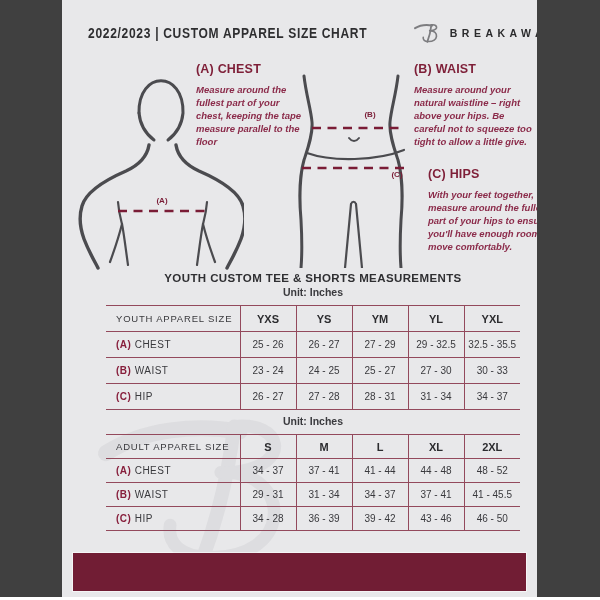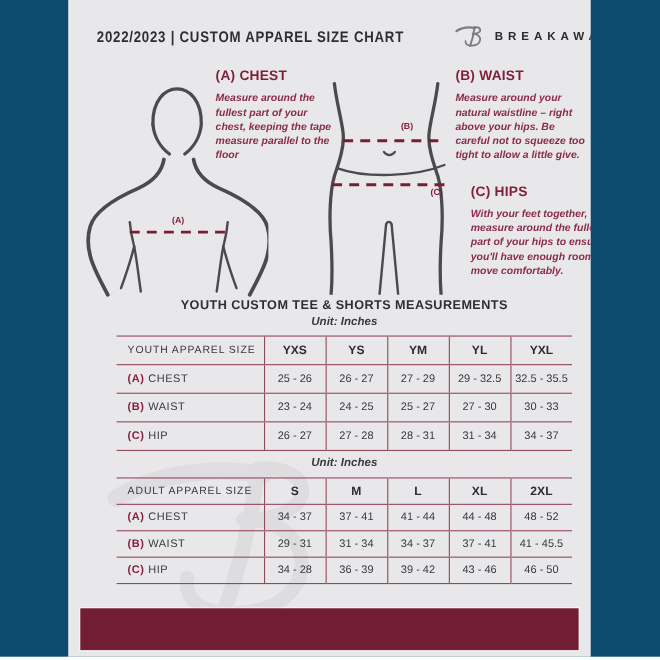--- a/index.html
+++ b/index.html
@@ -7,21 +7,21 @@
     --maroon:#711d34;
     --red:#7e1f38;
     --redbody:#8b2b4a;
     --tb:#93495c;
     --dark:#2e2e30;
     --line:#4b4b4f;
   }
   *{margin:0;padding:0;box-sizing:border-box;}
   html,body{width:600px;height:600px;overflow:hidden;background:#000;
     font-family:"Liberation Sans",sans-serif;}
-  .stage{position:relative;width:600px;height:600px;background:#0c4a6e;}
+  .stage{position:relative;width:600px;height:600px;background:#404040;}
   .flyer{position:absolute;left:62px;top:0;width:475px;height:597px;background:var(--bg);overflow:hidden;}
   .bottom-strip{position:absolute;left:0;top:597px;width:600px;height:3px;background:#ffffff;}
 
   
   .hdr{position:absolute;left:26px;right:24px;top:18px;height:30px;display:flex;justify-content:space-between;align-items:center;}
   .title{display:inline-block;transform:scaleX(.86);transform-origin:left center;white-space:nowrap;
     font-size:14px;font-weight:bold;letter-spacing:.8px;color:var(--dark);}
   .brand{display:flex;align-items:center;gap:7px;}
   .brand-name{font-size:10.5px;font-weight:bold;letter-spacing:4.5px;color:#2b2b2d;}
 
@@ -35,21 +35,21 @@
   .guide h3{font-size:12.5px;font-weight:800;color:var(--red);letter-spacing:.2px;}
   .guide p{margin-top:7px;font-size:9.5px;line-height:1.38;font-style:italic;font-weight:600;color:var(--redbody);}
 
   
   .watermark{position:absolute;left:28px;top:398px;width:235px;height:185px;opacity:.55;}
   .watermark path{fill:none;stroke:#d5d5d8;stroke-linecap:round;}
 
   
   .tbl-wrap{position:absolute;left:44px;width:414px;text-align:center;}
   .tbl-title{font-size:11.5px;font-weight:800;color:#2f2f32;letter-spacing:.4px;}
-  .tbl-unit{margin-top:2px;font-size:10.5px;font-style:italic;font-weight:600;color:#3a3a3e;}
+  .tbl-unit{margin-top:2px;font-size:10.5px;font-weight:600;color:#3a3a3e;}
   table.sizes{margin-top:7px;border-collapse:collapse;width:414px;table-layout:fixed;}
   table.sizes td{border-top:1.5px solid var(--tb);border-bottom:1.5px solid var(--tb);
     text-align:center;font-size:10px;color:#39393d;padding:0;}
   table.sizes td + td{border-left:1.5px solid var(--tb);}
   table.sizes .lbl{text-align:left;padding-left:10px;letter-spacing:.5px;font-size:10px;}
   table.sizes .colhdr{font-size:11px;font-weight:bold;color:#2c2c2f;}
   table.sizes .hdr-lbl{font-size:9.5px;letter-spacing:.8px;}
   .key{font-weight:800;color:#871f3c;}
   .youth td{height:26px;}
   .adult td{height:24px;}

